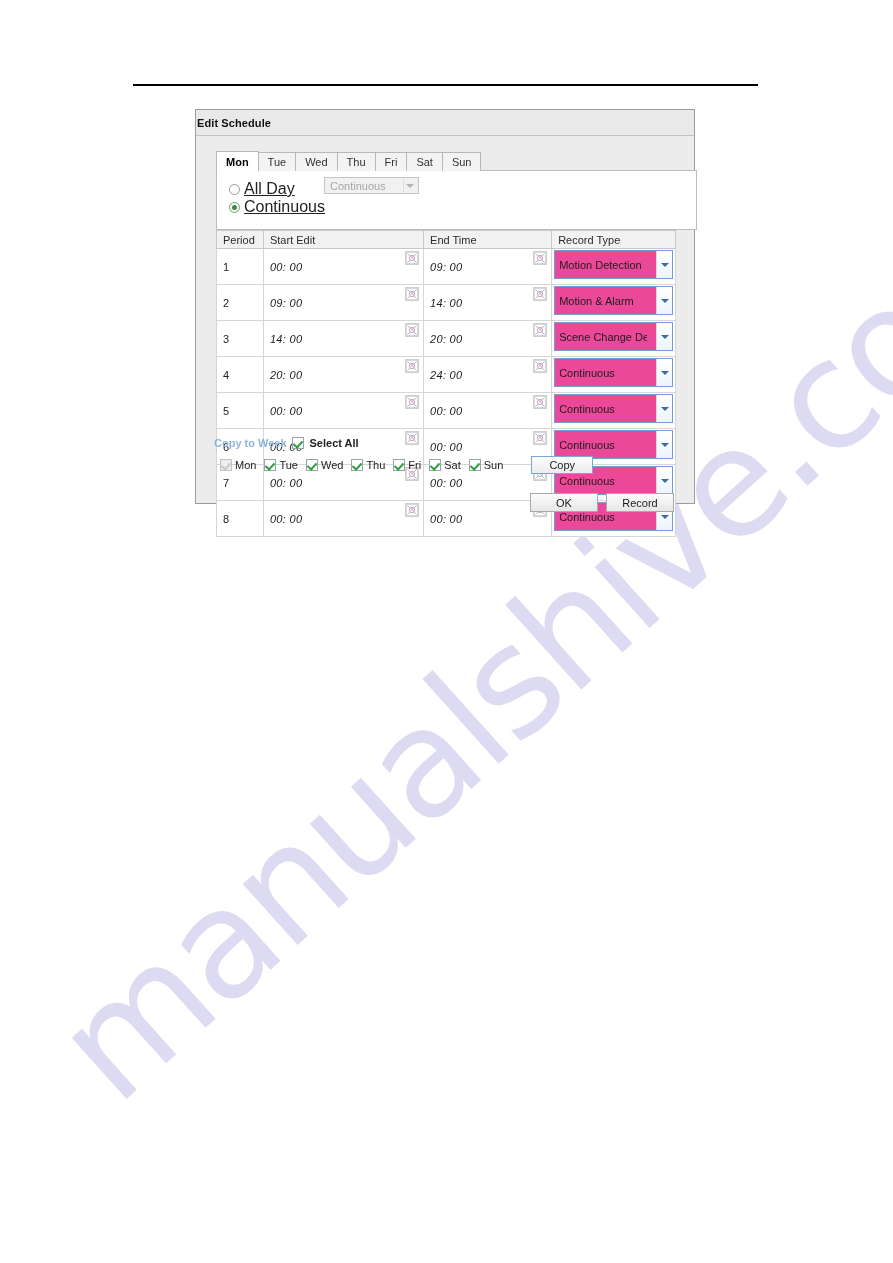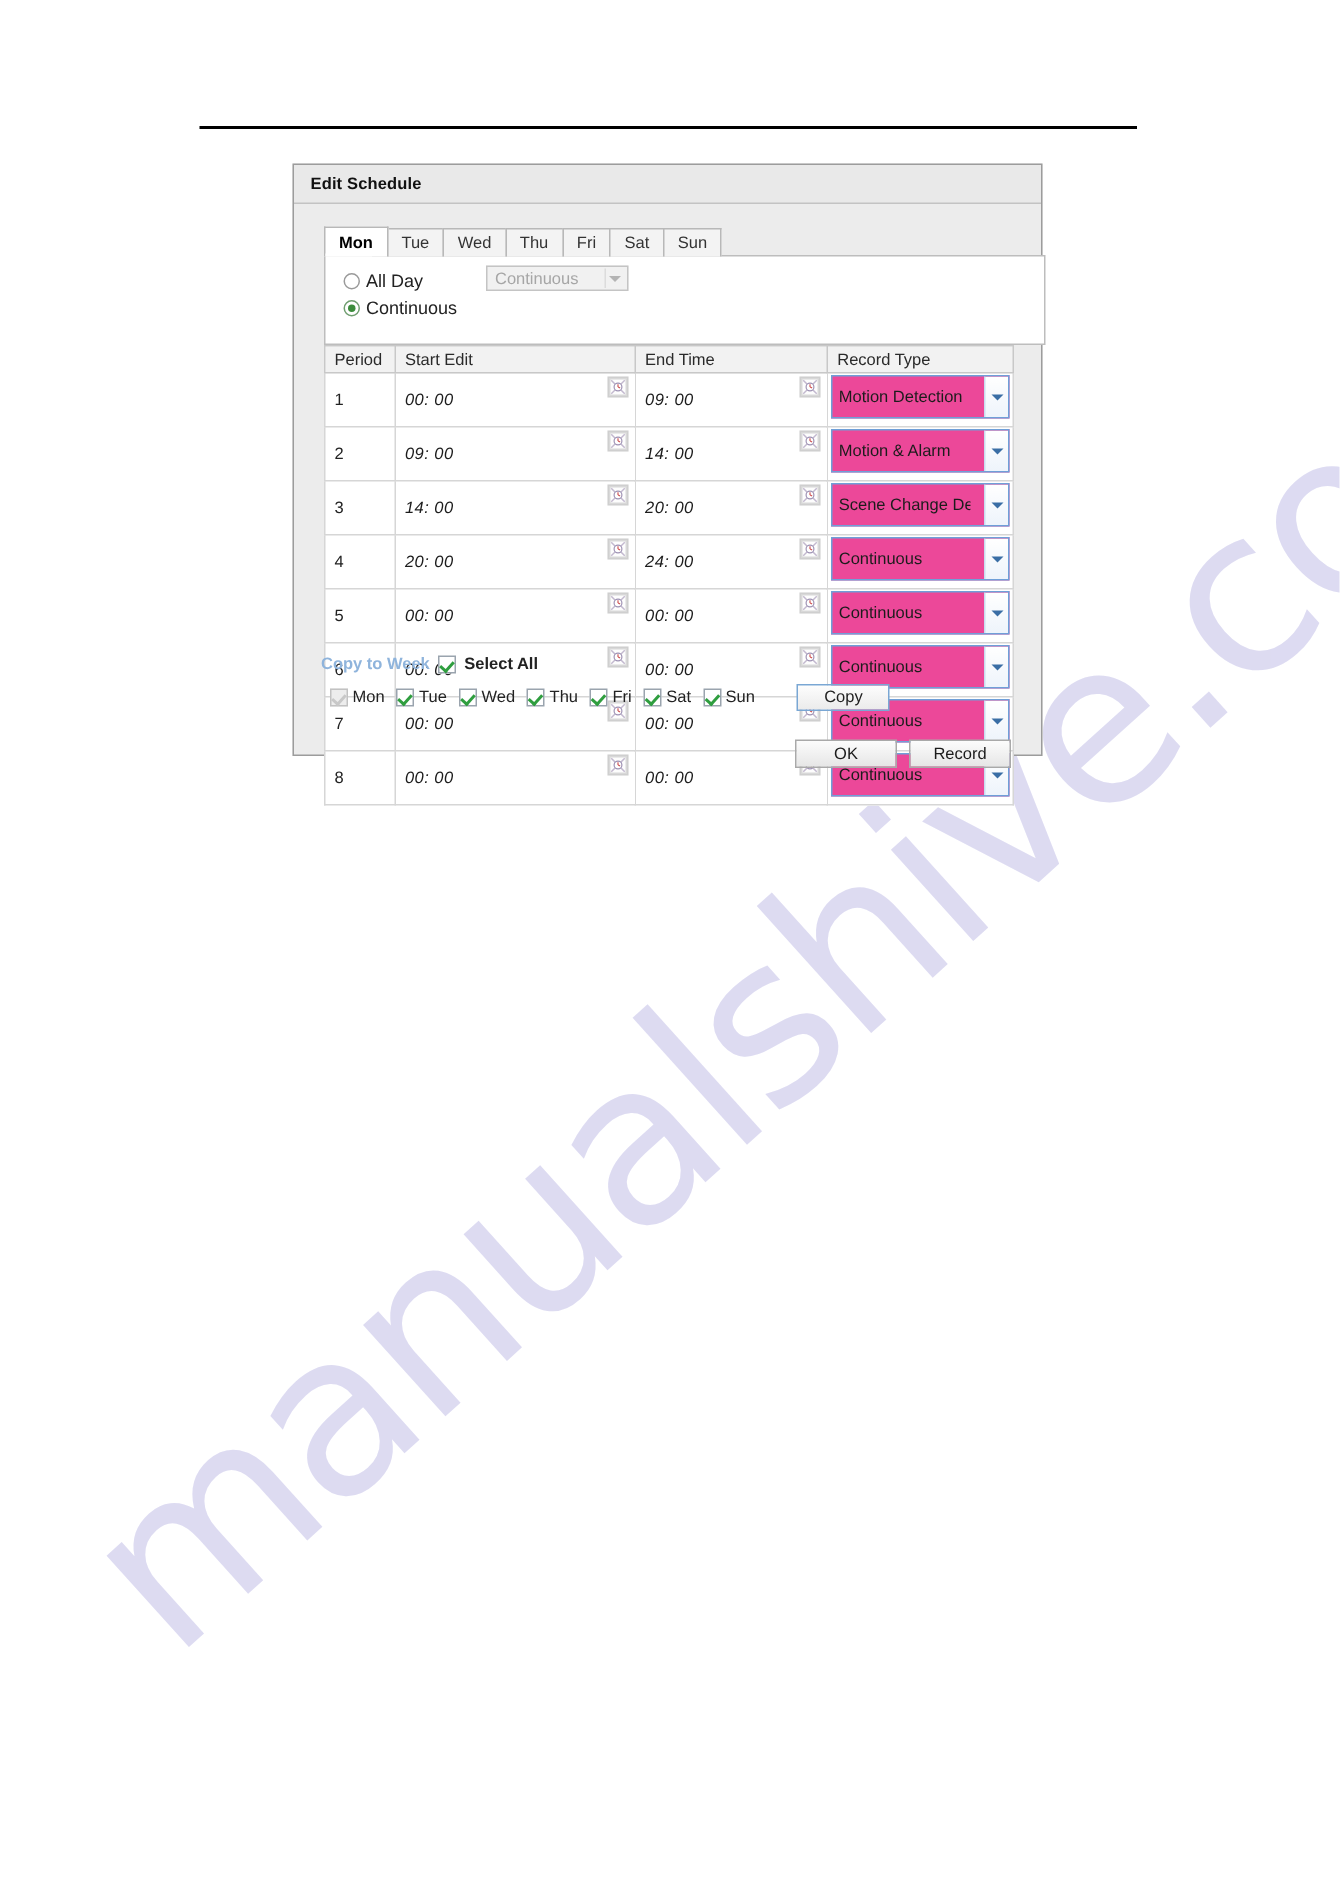--- a/index.html
+++ b/index.html
@@ -63,21 +63,21 @@
     box-sizing: border-box;
     z-index: 3;
   }
   #dialog-titlebar {
     height: 26px;
     background: #e9e9e9;
     border-bottom: 1px solid #c3c3c3;
     box-sizing: border-box;
     display: flex;
     align-items: center;
-    padding-left: 11px;
+    padding-left: 1px;
   }
   #dialog-title {
     font-size: 11px;
     color: #111;
     font-weight: bold;
     letter-spacing: .1px;
   }
 
   #dialog-body {
     position: relative;
@@ -162,23 +162,24 @@
   .radio.checked { border-color: #6f9d6f; }
   .radio.checked::after {
     content: "";
     position: absolute;
     left: 2px; top: 2px;
     width: 5px; height: 5px;
     border-radius: 50%;
     background: #3c8c3c;
   }
   .radio-label {
-    font-size: 12px;
+    font-size: 16px;
     color: #222;
     white-space: nowrap;
+    text-decoration: underline;
   }
 
   #allday-select {
     position: absolute;
     left: 107px;
     top: 6px;
     width: 95px;
     height: 17px;
     background: #f1f1f1;
     border: 1px solid #c4c4c4;

